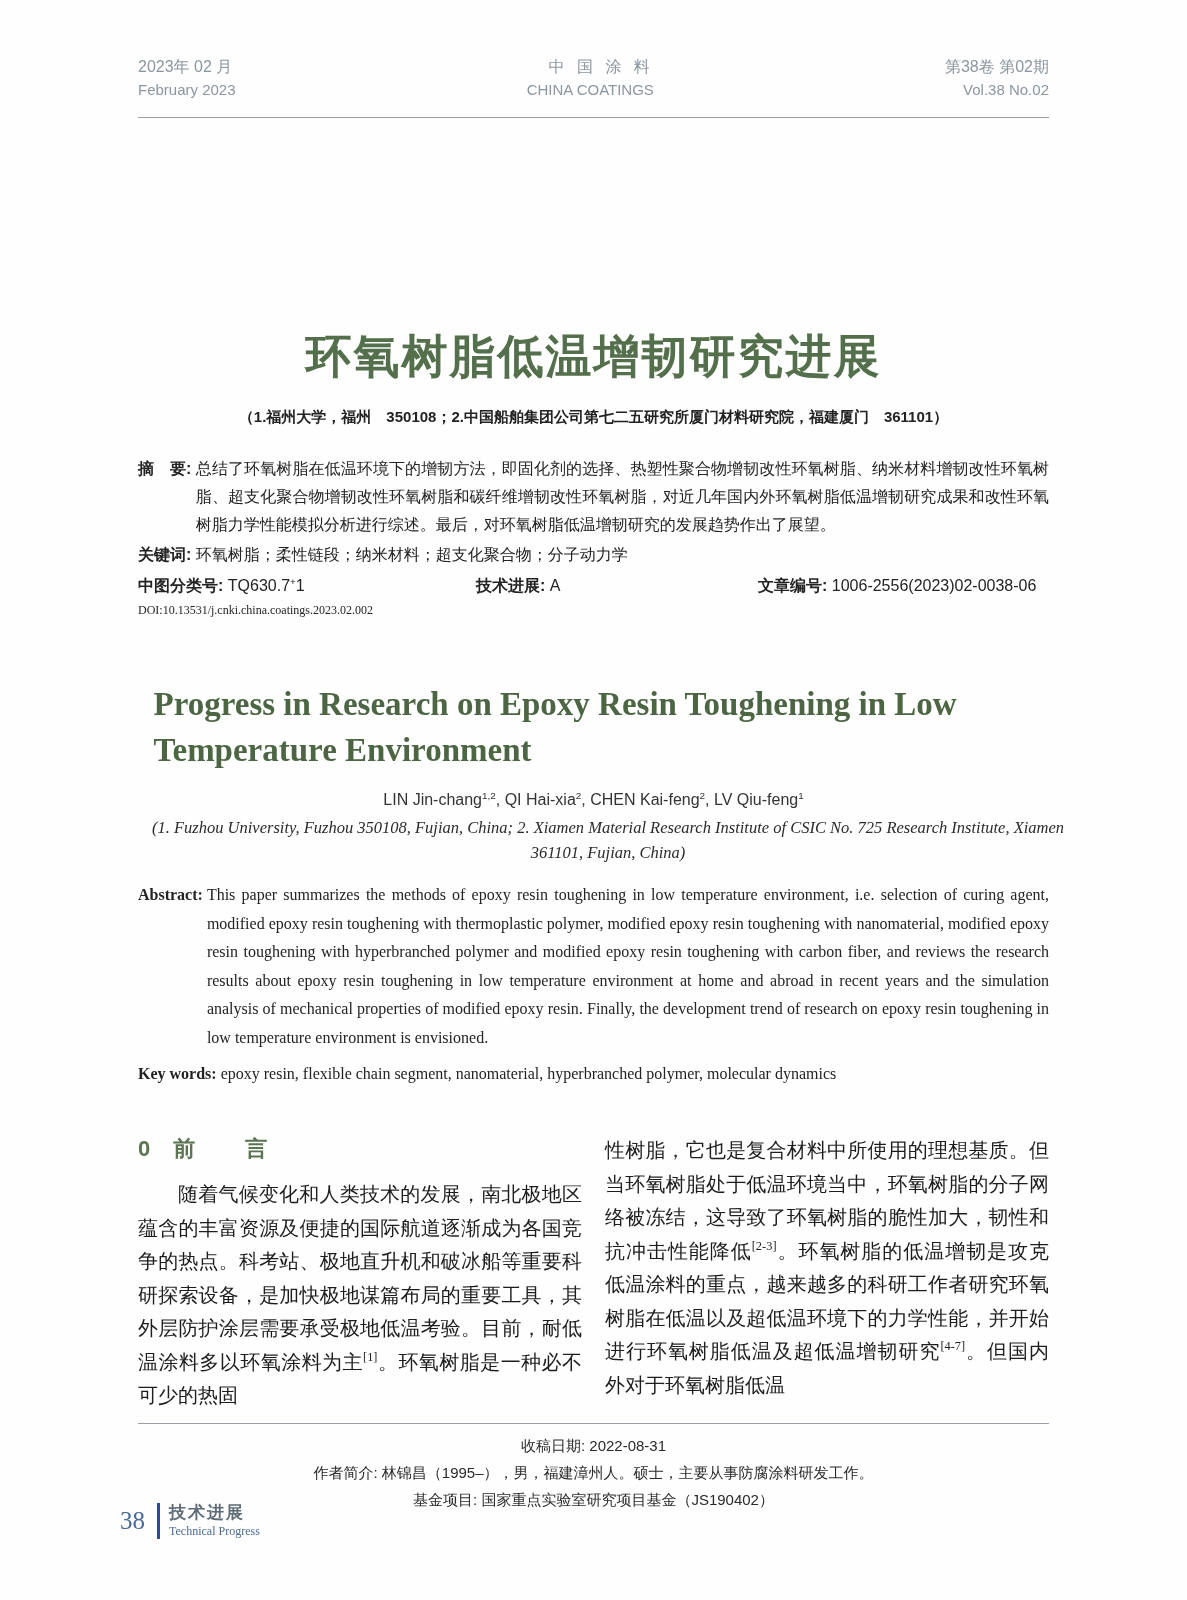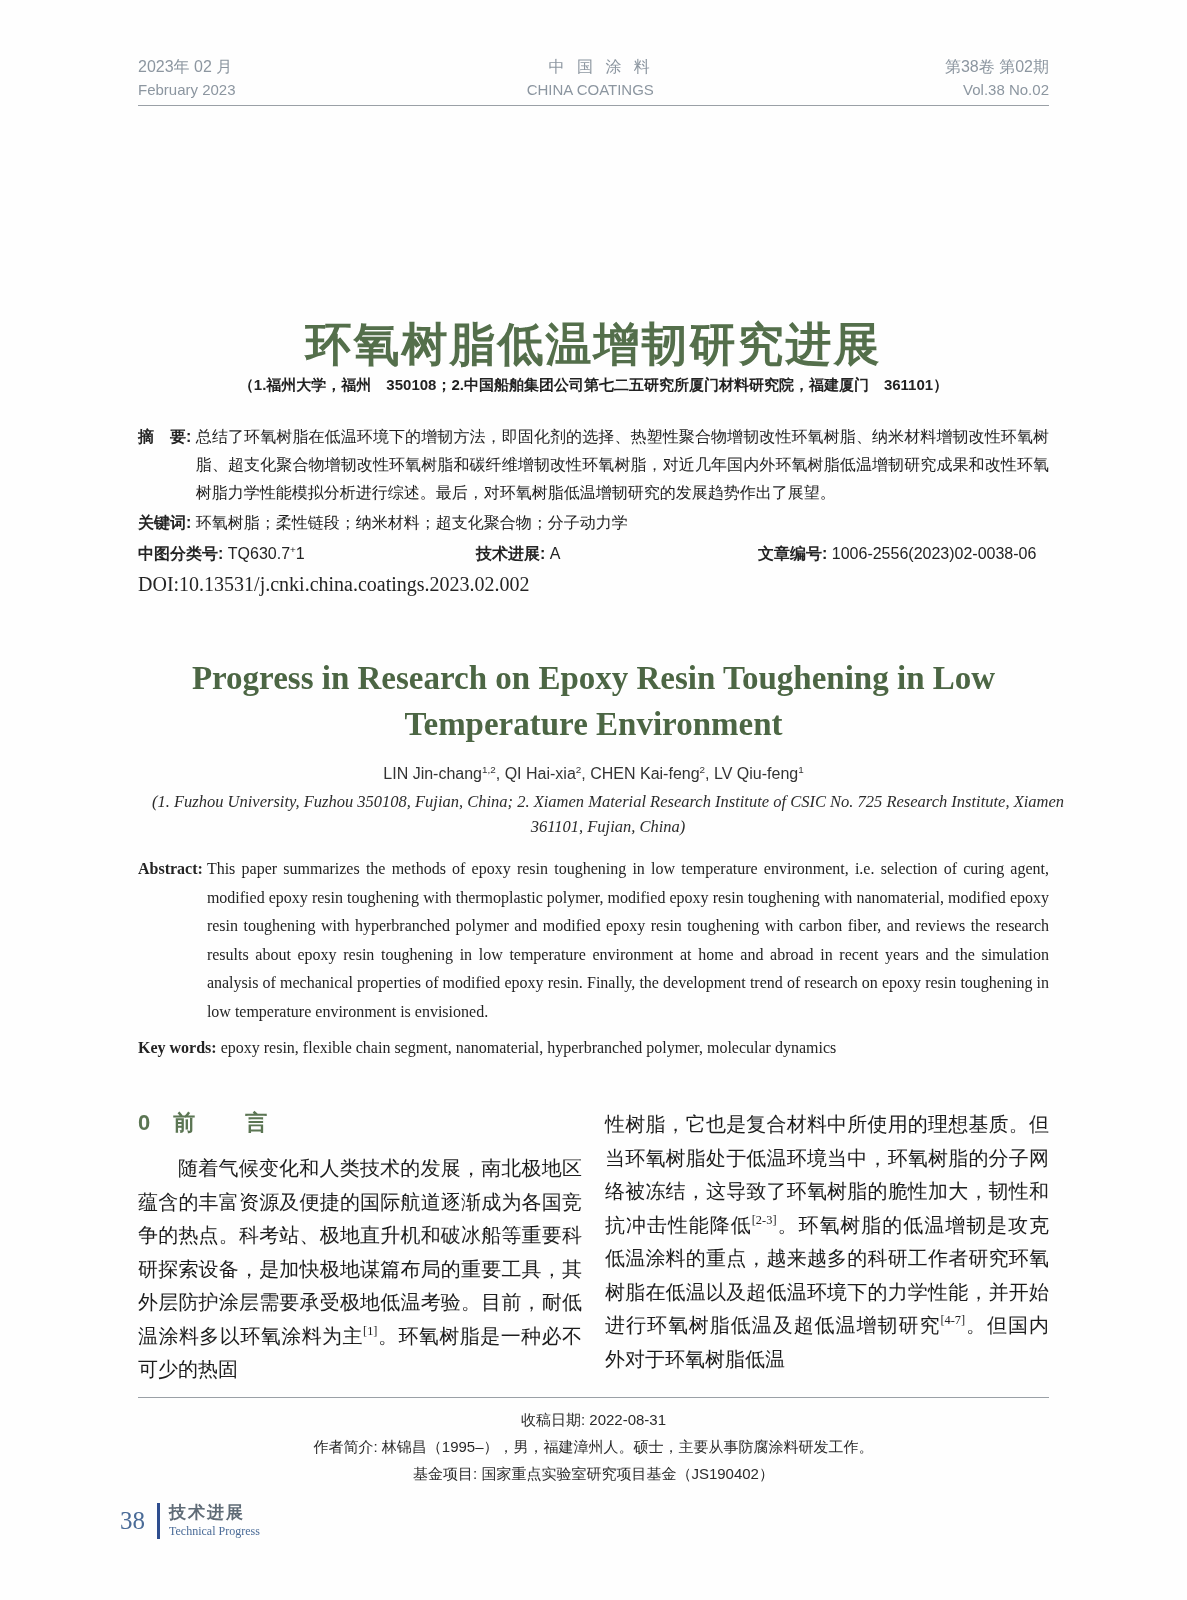--- a/index.html
+++ b/index.html
@@ -13,69 +13,68 @@
     overflow: hidden;
   }
   .content { margin: 0 138px; width: 911px; }
 
   
   .journal-head {
     padding-top: 55px;
     display: flex; justify-content: space-between; align-items: flex-end;
     color: #8c96a0;
     border-bottom: 1px solid #9aa0a6;
-    padding-bottom: 4px;
+    padding-bottom: 16px;
   }
   .jh-cell { font-size: 16px; line-height: 23px; }
   .jh-center { text-align: right; letter-spacing: 4px; }
   .jh-center .en { letter-spacing: 0.5px; }
   .jh-right { text-align: right; }
   .jh-cell .en { font-size: 15px; letter-spacing: 0; }
 
   
   .title-cn {
     margin-top: 208px;
     text-align: center;
     font-size: 46px; font-weight: bold;
     color: #546f4b;
     letter-spacing: 2px;
   }
   .authors-cn {
     margin-top: 22px; text-align: center;
     font-size: 17px; font-weight: bold; color: #222;
   }
   .affil-cn {
-    margin-top: 0; text-align: center;
+    margin-top: 20px; text-align: center;
     font-size: 15px; color: #222; font-weight: bold;
   }
   sup.ref { font-size: 0.62em; vertical-align: super; line-height: 0; font-weight: normal; }
   .authors-cn sup.ref, .authors-en sup.ref { font-weight: inherit; }
 
   
   .hang-row { display: flex; margin-top: 28px; font-size: 16px; line-height: 28px; }
   .hang-label { flex: 0 0 auto; white-space: pre; font-weight: bold; }
   .hang-text { flex: 1 1 auto; text-align: justify; }
   .kw-row { margin-top: 2px; }
   .meta-row {
     margin-top: 4px;
     display: grid; grid-template-columns: 338px 282px auto;
     font-size: 16px; line-height: 26px;
   }
   .meta-item { white-space: nowrap; }
   .doi-row {
-    margin-top: 6px;
-    font-family: "Liberation Serif", serif;
-    font-size: 20px; line-height: 22px;
+    margin-top: 0;
+    font-family: "Liberation Serif", serif;
+    font-size: 12px; line-height: 22px;
   }
 
   
   .title-en {
     margin: 60px auto 0;
     width: 880px;
-    text-align: center;
     font-family: "Liberation Serif", serif;
     font-size: 33px; font-weight: bold; line-height: 46px;
     color: #4c6644;
   }
   .authors-en {
     margin-top: 18px; text-align: center;
     font-size: 16px; color: #333;
   }
   .affil-en {
     margin: 6px auto 0; width: 940px; max-width: 940px;

